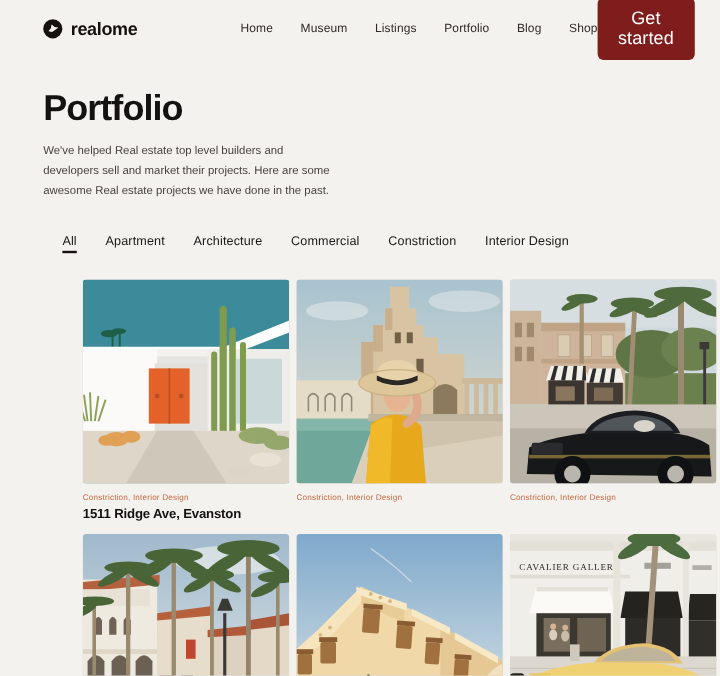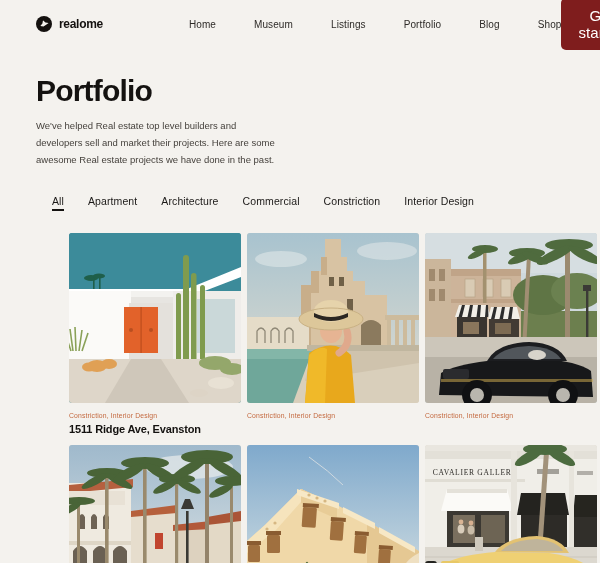--- a/index.html
+++ b/index.html
@@ -26,26 +26,26 @@
   .brand-mark::after {
     content:""; position:absolute;
     left:50%; top:50%;
     width:9px; height:9px;
     margin:-4.5px 0 0 -4.5px;
     background:#f4f2ee;
     clip-path:polygon(50% 0%, 68% 32%, 100% 50%, 32% 68%, 0% 100%, 32% 68%, 0% 50%, 32% 32%);
     transform:rotate(-20deg);
   }
   .brand-name {
-    font-size:12px; font-weight:bold; color:#14110f;
+    font-size:15px; font-weight:bold; color:#14110f;
     letter-spacing:-0.3px;
   }
   .nav {
     display:flex; align-items:center;
-    gap:38px;
+    gap:23px;
     margin-left:86px;
   }
   .nav-link {
     font-size:10px; color:#2e2b28;
     cursor:pointer; white-space:nowrap;
     letter-spacing:0.1px;
   }
   .cta-wrap { margin-left:auto; }
   .cta-btn {
     background:#7f1d1d; color:#ffffff;

